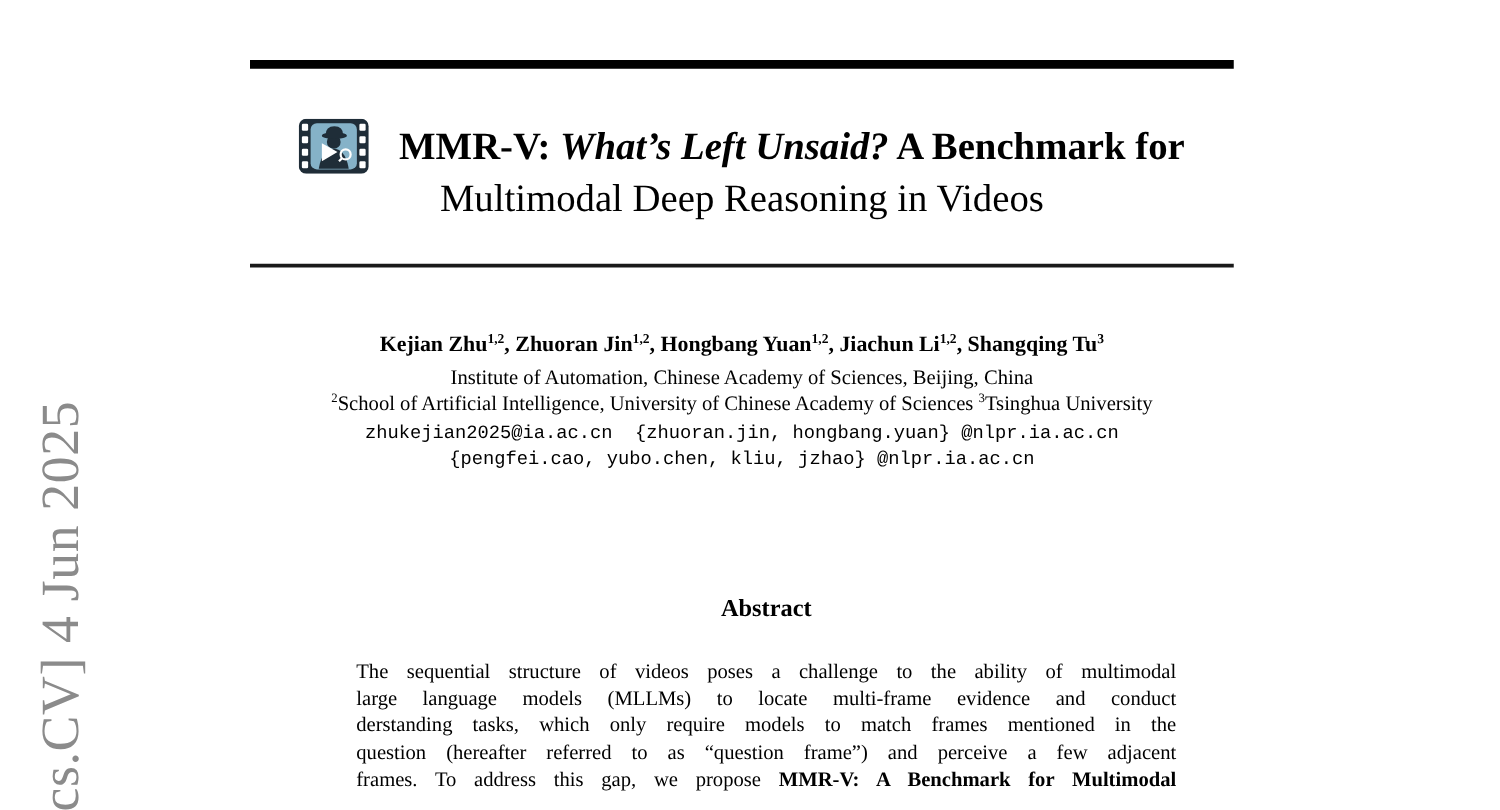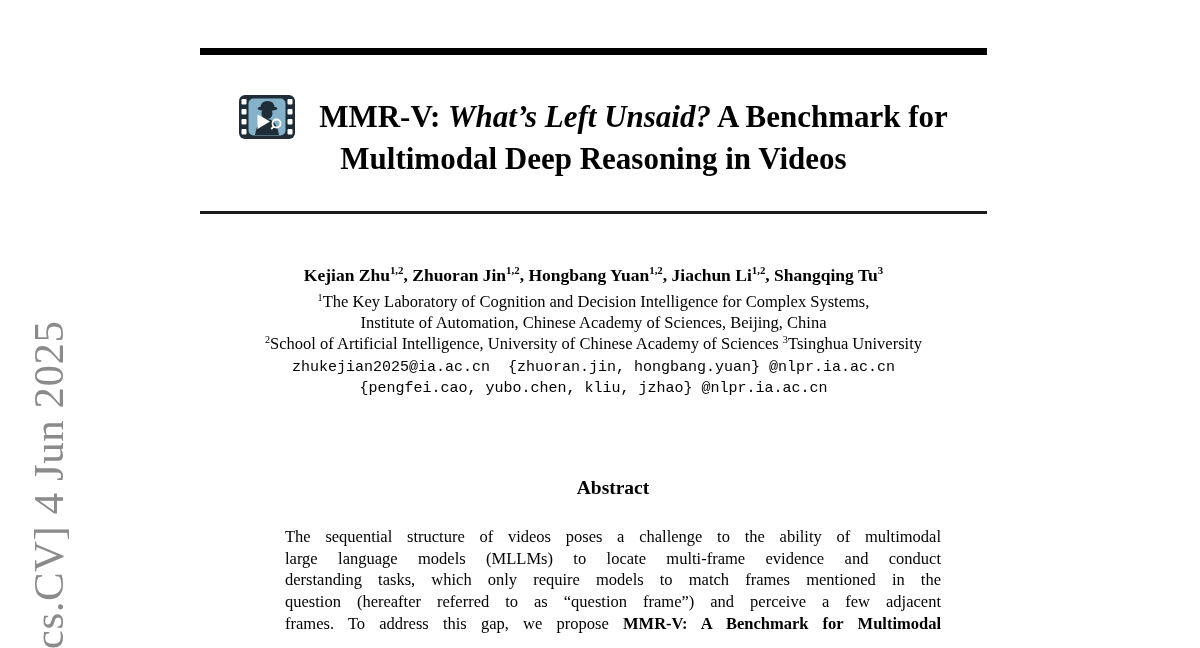--- a/index.html
+++ b/index.html
@@ -20,21 +20,21 @@
   }
 
   
   .rule-top{left:200px;top:48px;width:787px;height:7px;background:var(--rule-black,#000);}
   .rule-thin{left:200px;top:211px;width:787px;height:2.5px;background:#1a1a1a;}
 
   
   .title-wrap{left:200px;top:94px;width:787px;}
   .title-line1{display:flex;align-items:center;justify-content:center;gap:24px;height:46px;}
   .title-text{font-size:31px;font-weight:bold;white-space:nowrap;}
-  .title-line2{text-align:center;font-size:31px;font-weight:bold;line-height:38px;}
+  .title-line2{text-align:center;font-size:31px;font-weight:normal;line-height:38px;}
   .logo-svg{display:block;}
 
   
   .byline{left:200px;top:265px;width:787px;text-align:center;}
   .author-line{font-size:17.5px;font-weight:bold;line-height:21.5px;white-space:nowrap;}
   .affil-group{margin-top:4px;}
   .affil-line{font-size:16.5px;line-height:21px;white-space:nowrap;}
   .email-group{margin-top:3px;}
   .email-line{font-family:"Liberation Mono", monospace;font-size:15px;line-height:21.5px;white-space:pre;}
 
@@ -84,21 +84,20 @@
     <span class="title-text"><span>MMR-V: </span><span class="seg-i">What’s Left Unsaid?</span><span> A Benchmark for</span></span>
   </div>
   <div class="title-line2">Multimodal Deep Reasoning in Videos</div>
 </div>
 
 <div class="abs rule-thin"></div>
 
 <div class="abs byline">
   <div class="author-line"><span>Kejian Zhu</span><sup>1,2</sup><span>, Zhuoran Jin</span><sup>1,2</sup><span>, Hongbang Yuan</span><sup>1,2</sup><span>, Jiachun Li</span><sup>1,2</sup><span>, Shangqing Tu</span><sup>3</sup></div>
   <div class="affil-group">
-      <div class="affil-line"><sup>1</sup><span>The Key Laboratory of Cognition and Decision Intelligence for Complex Systems,</span></div>
       <div class="affil-line"><span>Institute of Automation, Chinese Academy of Sciences, Beijing, China</span></div>
       <div class="affil-line"><sup>2</sup><span>School of Artificial Intelligence, University of Chinese Academy of Sciences </span><sup>3</sup><span>Tsinghua University</span></div>
     </div>
   <div class="email-group">
     <div class="email-line">zhukejian2025@ia.ac.cn  {zhuoran.jin, hongbang.yuan} @nlpr.ia.ac.cn</div>
     <div class="email-line">{pengfei.cao, yubo.chen, kliu, jzhao} @nlpr.ia.ac.cn</div>
   </div>
 </div>
 
 <div class="abs abstract-heading">Abstract</div>

